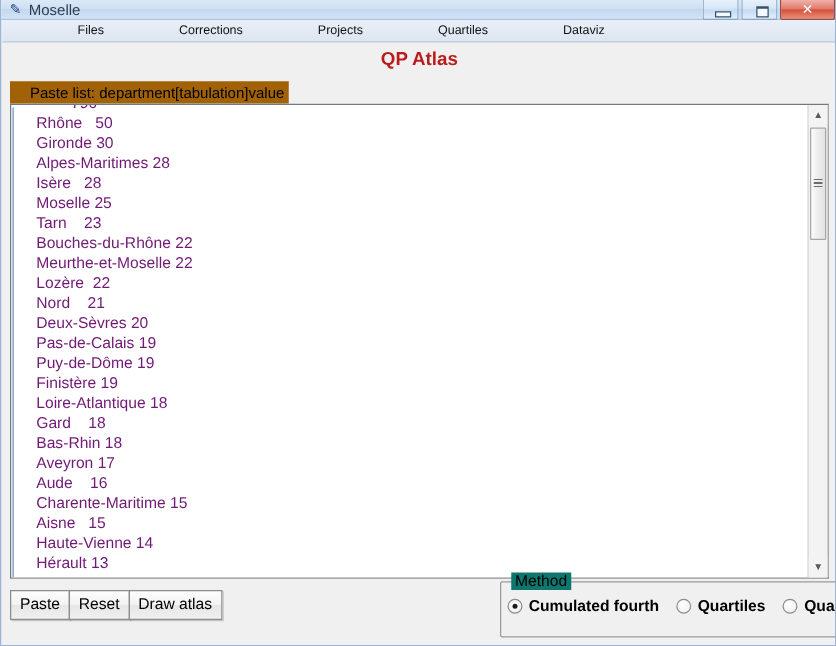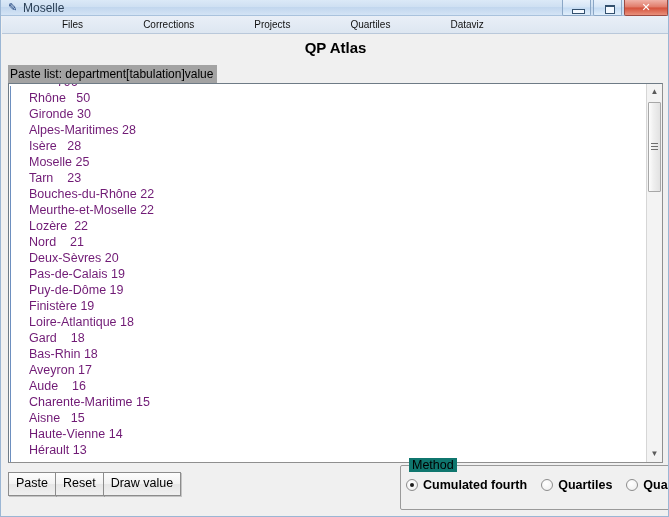--- a/index.html
+++ b/index.html
@@ -136,30 +136,30 @@
     background: #f0f0f0;
   }
 
   .page-title {
     position: absolute;
     left: 0; top: 4px;
     width: 667px;
     text-align: center;
     font-size: 15px;
     font-weight: bold;
-    color: #000000;
+    color: #b91c1c;
   }
 
   .paste-label {
     position: absolute;
     left: 6px; top: 30px;
-    background: #a3a3a3;
+    background: #a16207;
     font-size: 12px;
     color: #000000;
-    padding: 2px 4px 2px 2px;
+    padding: 2px 4px 2px 16px;
     white-space: nowrap;
   }
 
   
   .listbox {
     position: absolute;
     left: 6px; top: 48px;
     width: 655px;
     height: 380px;
     box-sizing: border-box;
@@ -372,21 +372,21 @@
         <div class="sb-thumb">
           <div class="sb-grip"></div>
         </div>
         <div class="sb-arrow down">▼</div>
       </div>
     </div>
 
     <div class="buttons-row">
       <div class="btn">Paste</div>
       <div class="btn">Reset</div>
-      <div class="btn">Draw value</div>
+      <div class="btn">Draw atlas</div>
     </div>
 
     <div class="groupbox">
       <div class="groupbox-title">Method</div>
       <div class="radios">
         <div class="radio-item selected">
           <span class="radio-mark"></span>
           <span class="radio-label">Cumulated fourth</span>
         </div>
         <div class="radio-item">

